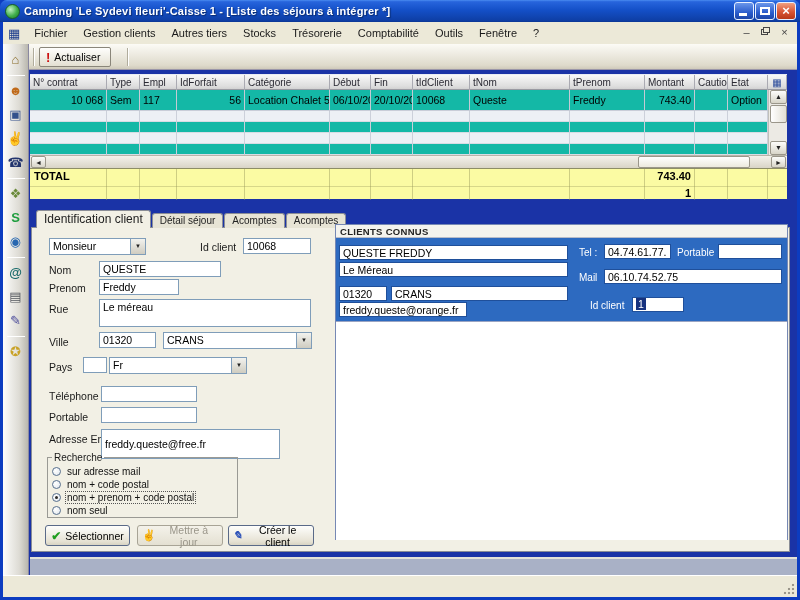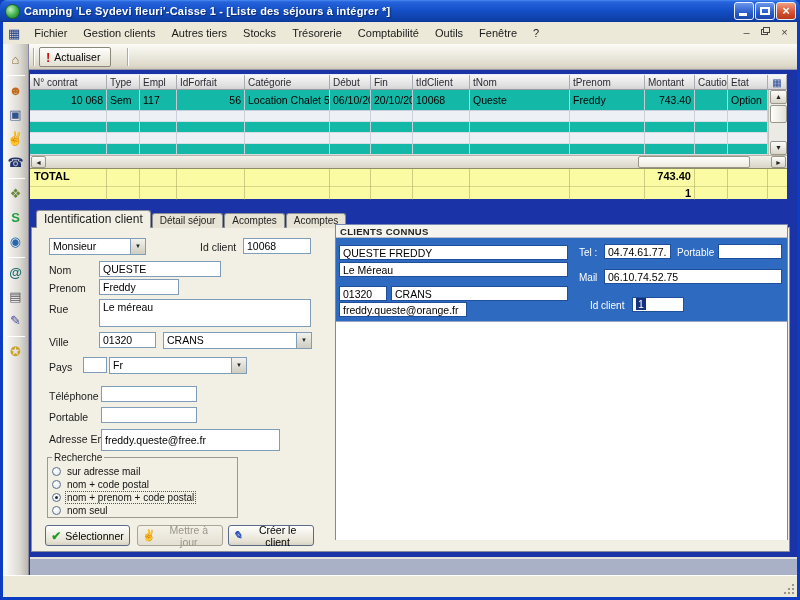--- a/index.html
+++ b/index.html
@@ -394,21 +394,21 @@
           <span class="cbtn"></span>
       </div>
 
       <span class="flabel" style="left:17px;top:162px">Téléphone</span>
       <input class="tfield" style="left: 69px; top: 158px; width: 96px; height: 16px;" value="">
 
       <span class="flabel" style="left:17px;top:183px">Portable</span>
       <input class="tfield" style="left: 69px; top: 179px; width: 96px; height: 16px;" value="">
 
       <span class="flabel" style="left:17px;top:205px">Adresse Email</span>
-      <input class="tfield" style="left: 69px; top: 201px; width: 179px; height: 22px;" value="freddy.queste@free.fr">
+      <input class="tfield" style="left: 69px; top: 201px; width: 179px; height: 30px;" value="freddy.queste@free.fr">
 
       <fieldset class="recherche">
         <legend>Recherche</legend>
         <div class="radio-row">
           <span class="rdot"></span>
           <span class="radio-label">sur adresse mail</span>
         </div>
         <div class="radio-row">
           <span class="rdot"></span>
           <span class="radio-label">nom + code postal</span>

